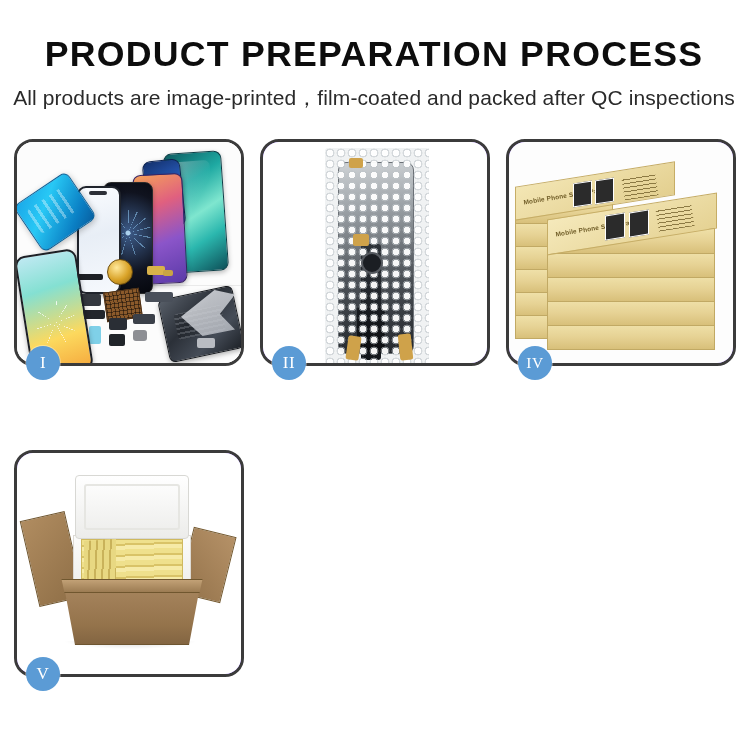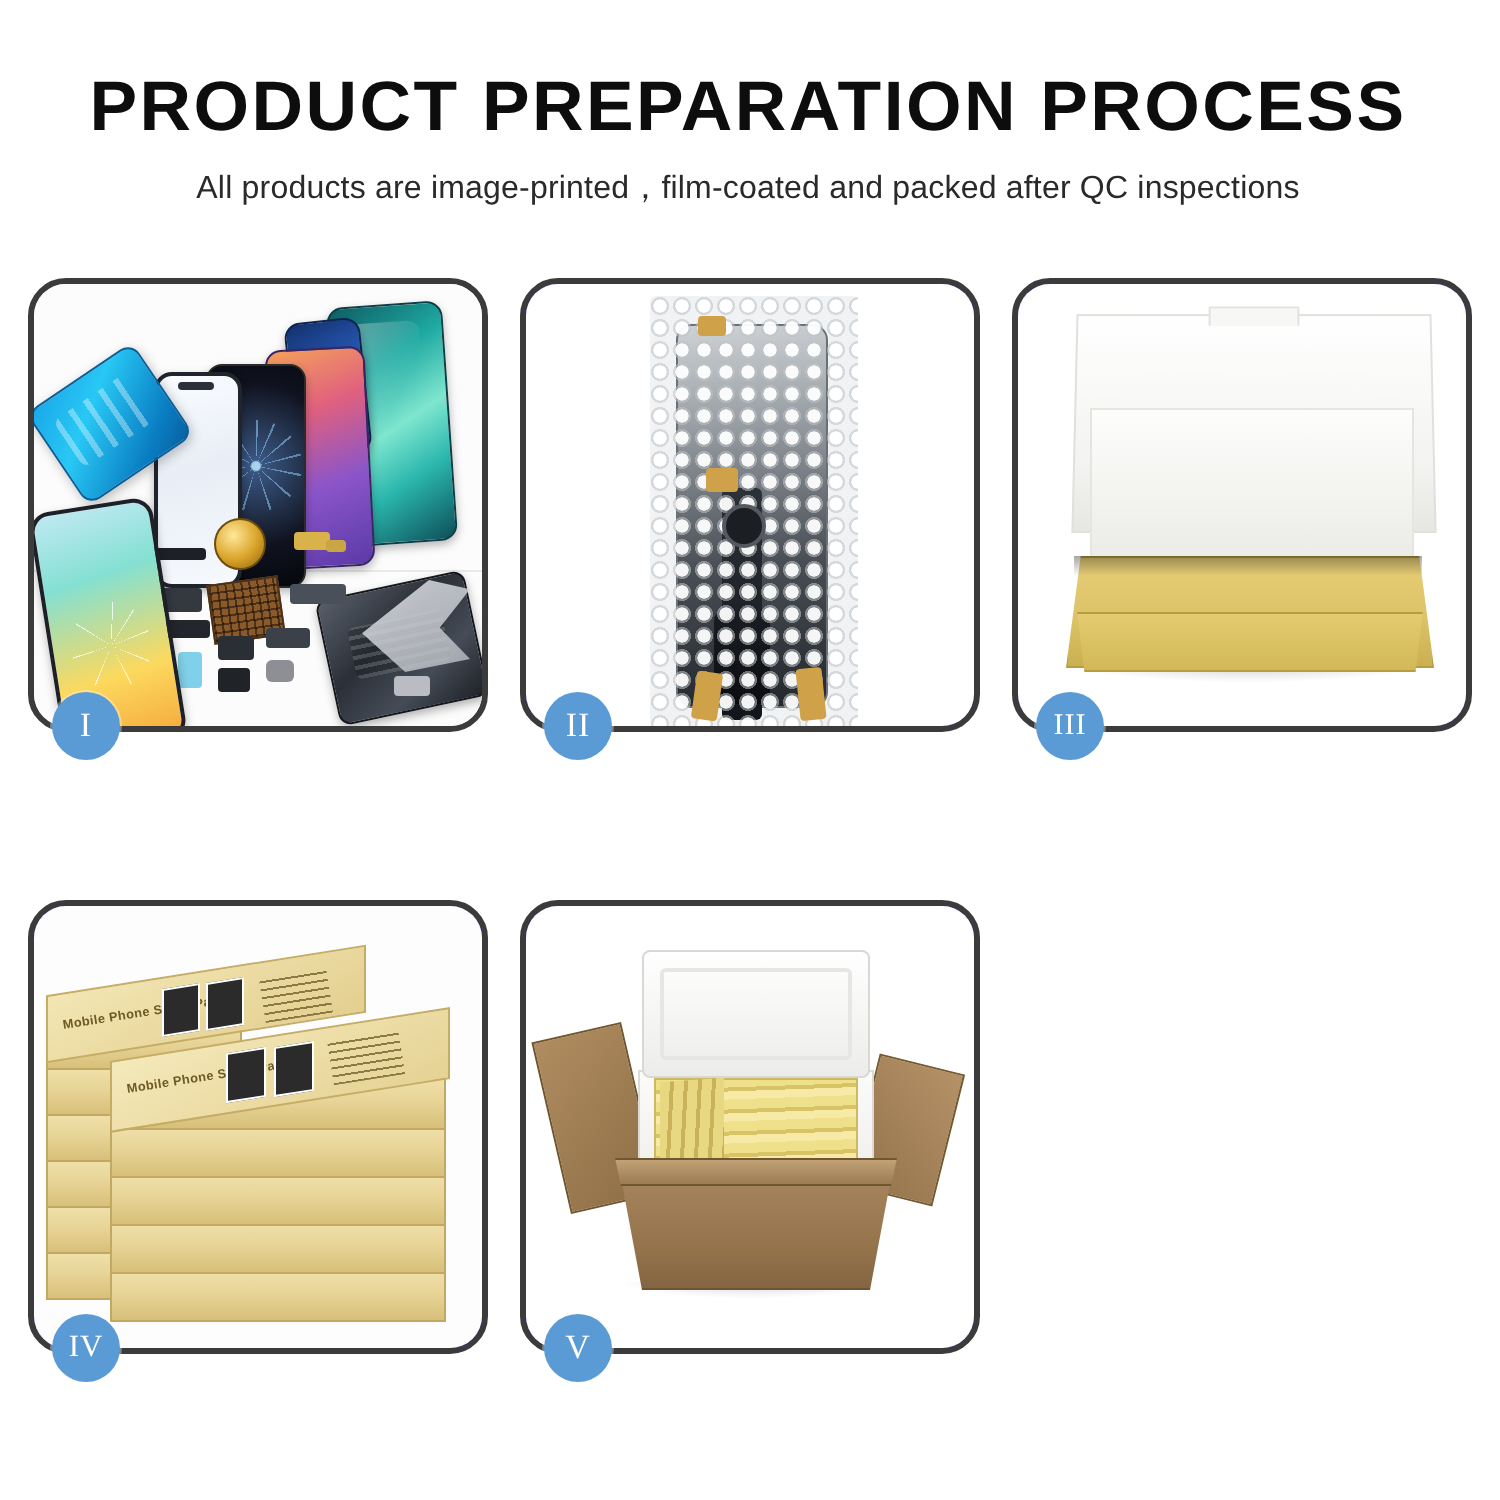--- a/index.html
+++ b/index.html
@@ -27,21 +27,21 @@
     font-weight: 700;
     letter-spacing: 1.2px;
     color: #0d0d0d;
     line-height: 1.05;
     white-space: nowrap;
     transform: scaleX(1.02);
   }
   .subtitle {
     margin-top: 11px;
     font-family: "Liberation Sans", sans-serif;
-    font-size: 16px;
+    font-size: 21px;
     font-weight: 400;
     color: #2a2a2a;
     letter-spacing: 0.1px;
     white-space: nowrap;
   }
 
   
   .grid {
     position: absolute;
     left: 14px;
@@ -538,32 +538,20 @@
         <div class="cam-ring"></div>
         <div class="conn c1"></div>
         <div class="conn c2"></div>
         <div class="conn c3"></div>
         <div class="conn c4"></div>
       </div>
     </div>
     <div class="badge two">II</div>
   </div>
 
-  <div class="panel p3">
-    <div class="panel-clip">
-      <div class="box3-lid"></div>
-      <div class="box3-base"></div>
-      <div class="box3-bubble"></div>
-      <div class="box3-foam"></div>
-      <div class="box3-inner-shadow"></div>
-      <div class="box3-front"></div>
-      <div class="box3-shadow"></div>
-    </div>
-    <div class="badge three">III</div>
-  </div>
 
   <div class="panel p4">
     <div class="panel-clip">
       <div class="stack">
         <div class="sb sbL l6"></div>
         <div class="sb sbL l5"></div>
         <div class="sb sbL l4"></div>
         <div class="sb sbL l3"></div>
         <div class="sb sbL l2"></div>
         <div class="sb sbL l1"></div>

